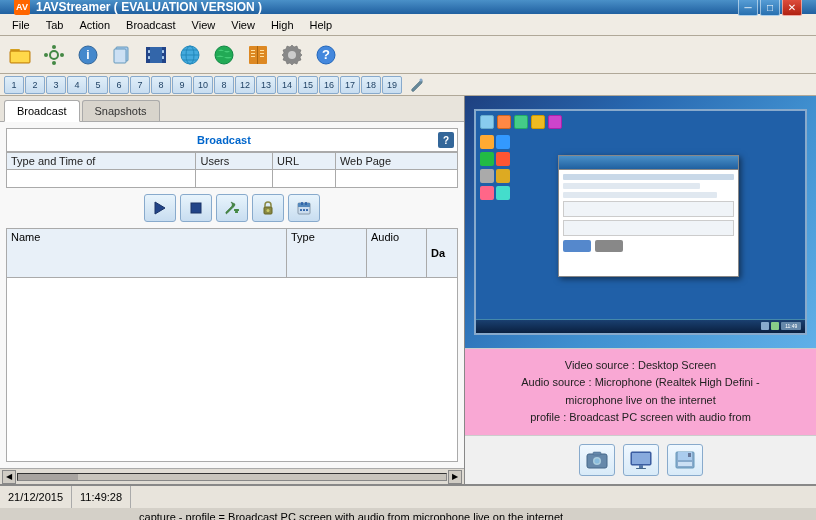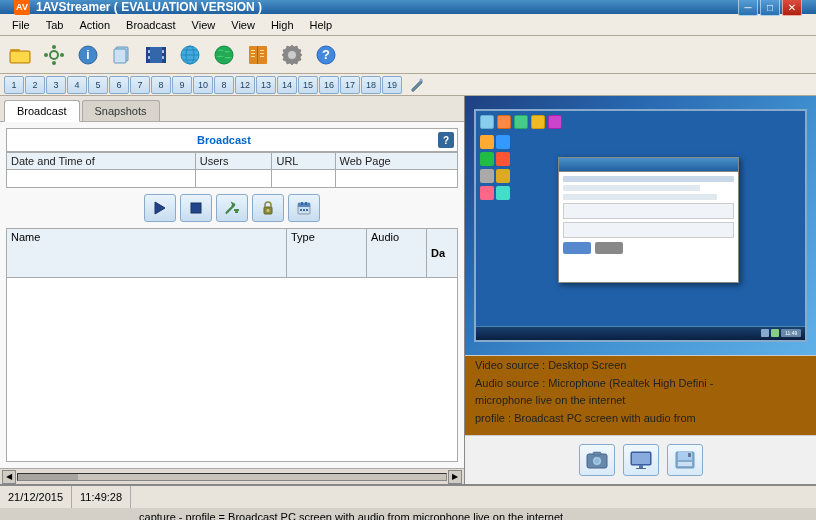--- a/index.html
+++ b/index.html
@@ -382,24 +382,25 @@
       background: linear-gradient(to bottom, #4a90c8, #2060a0);
       border-bottom: 1px solid #888;
     }
     .fake-win-body {
       background: white;
       height: calc(100% - 14px);
       padding: 4px;
     }
 
     #info-area {
-      background: #a16207;
-      padding: 1px 10px;
+      background: #f9a8d4;
+      padding: 8px 10px;
       border-top: 1px solid #ccc;
       min-height: 80px;
+      text-align: center;
     }
     .info-line {
       font-size: 11px;
       color: #222;
       line-height: 1.6;
     }
 
     #preview-controls {
       display: flex;
       gap: 8px;
@@ -603,21 +604,21 @@
     <div id="broadcast-panel">
 
       <div class="section-header">
         <span>Broadcast</span>
         <div class="help-btn">?</div>
       </div>
 
       <table class="data-table">
         <thead>
           <tr>
-            <th>Date and Time of</th>
+            <th>Type and Time of</th>
             <th>Users</th>
             <th>URL</th>
             <th>Web Page</th>
           </tr>
         </thead>
         <tbody>
           <tr>
             <td></td>
             <td></td>
             <td></td>

